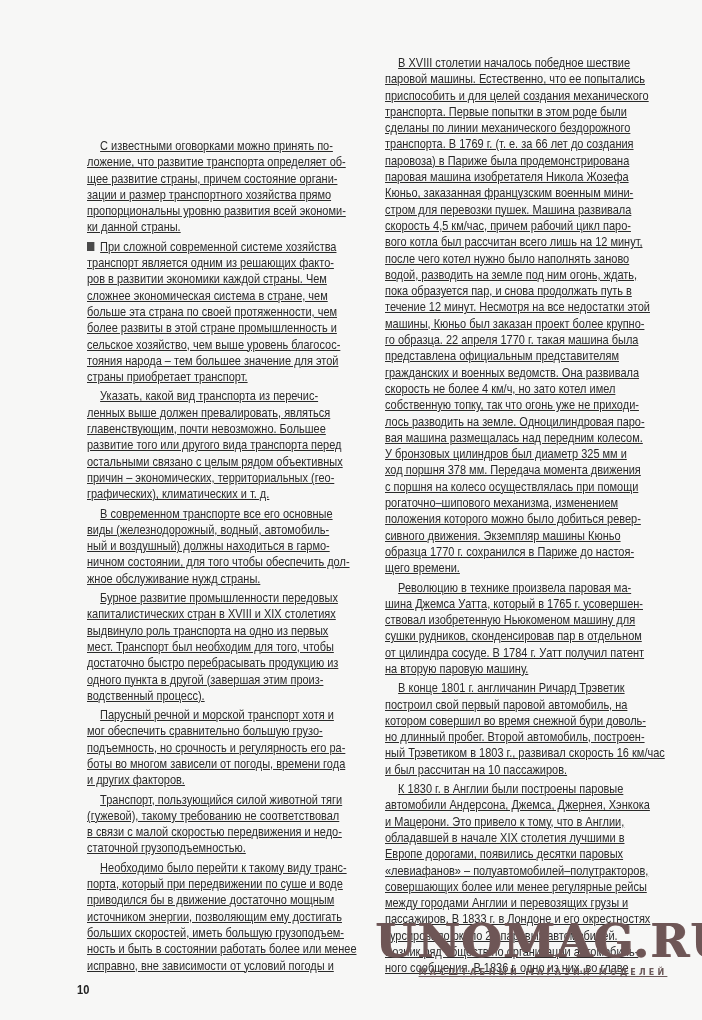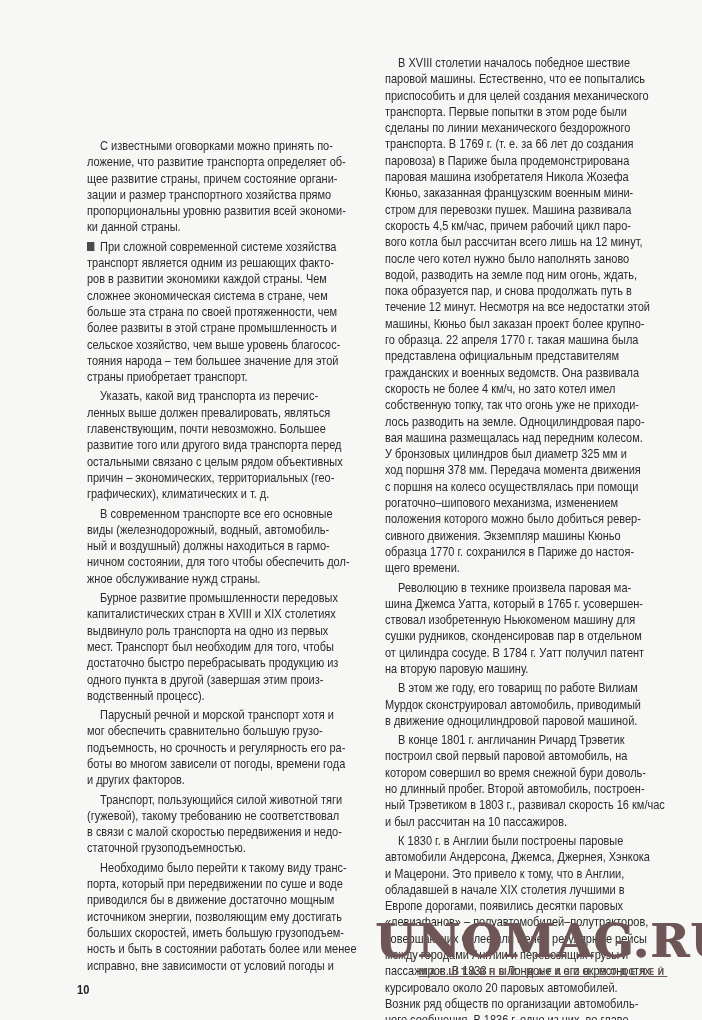--- a/index.html
+++ b/index.html
@@ -6,21 +6,21 @@
   body {
     width: 702px; height: 1020px; position: relative; overflow: hidden;
     background: #f7f7f6;
     font-family: "Liberation Sans", sans-serif;
     color: #2a2a2a;
   }
   .page { position: absolute; inset: 0; }
   .col { position: absolute; }
   .col.left { left: 87px; top: 138px; width: 275px; }
   .col.right { left: 385px; top: 55px; width: 275px; }
-  .para { margin: 0 16px 3px 0; }
+  .para { margin: 0 16px 3px 0; text-decoration: underline; }
   .line {
     display: block; height: 16.3px; line-height: 16.3px;
     font-size: 13.4px; white-space: nowrap;
     transform-origin: left center; transform: scaleX(0.82);
     width: 122%;
   }
   .line.first { text-indent: 16px; }
   .bullet {
     display: inline-block; width: 9px; height: 9px; background: #4a4a4a;
     margin-right: 7px; vertical-align: 0px;
@@ -155,25 +155,20 @@
       </div>
       <div class="para">
         <span class="line first">Революцию в технике произвела паровая ма-</span>
         <span class="line">шина Джемса Уатта, который в 1765 г. усовершен-</span>
         <span class="line">ствовал изобретенную Ньюкоменом машину для</span>
         <span class="line">сушки рудников, сконденсировав пар в отдельном</span>
         <span class="line">от цилиндра сосуде. В 1784 г. Уатт получил патент</span>
         <span class="line">на вторую паровую машину.</span>
       </div>
       <div class="para">
-        <span class="line first">В этом же году, его товарищ по работе Вилиам</span>
-        <span class="line">Мурдок сконструировал автомобиль, приводимый</span>
-        <span class="line">в движение одноцилиндровой паровой машиной.</span>
-      </div>
-      <div class="para">
         <span class="line first">В конце 1801 г. англичанин Ричард Трэветик</span>
         <span class="line">построил свой первый паровой автомобиль, на</span>
         <span class="line">котором совершил во время снежной бури доволь-</span>
         <span class="line">но длинный пробег. Второй автомобиль, построен-</span>
         <span class="line">ный Трэветиком в 1803 г., развивал скорость 16 км/час</span>
         <span class="line">и был рассчитан на 10 пассажиров.</span>
       </div>
       <div class="para">
         <span class="line first">К 1830 г. в Англии были построены паровые</span>
         <span class="line">автомобили Андерсона, Джемса, Джернея, Хэнкока</span>

